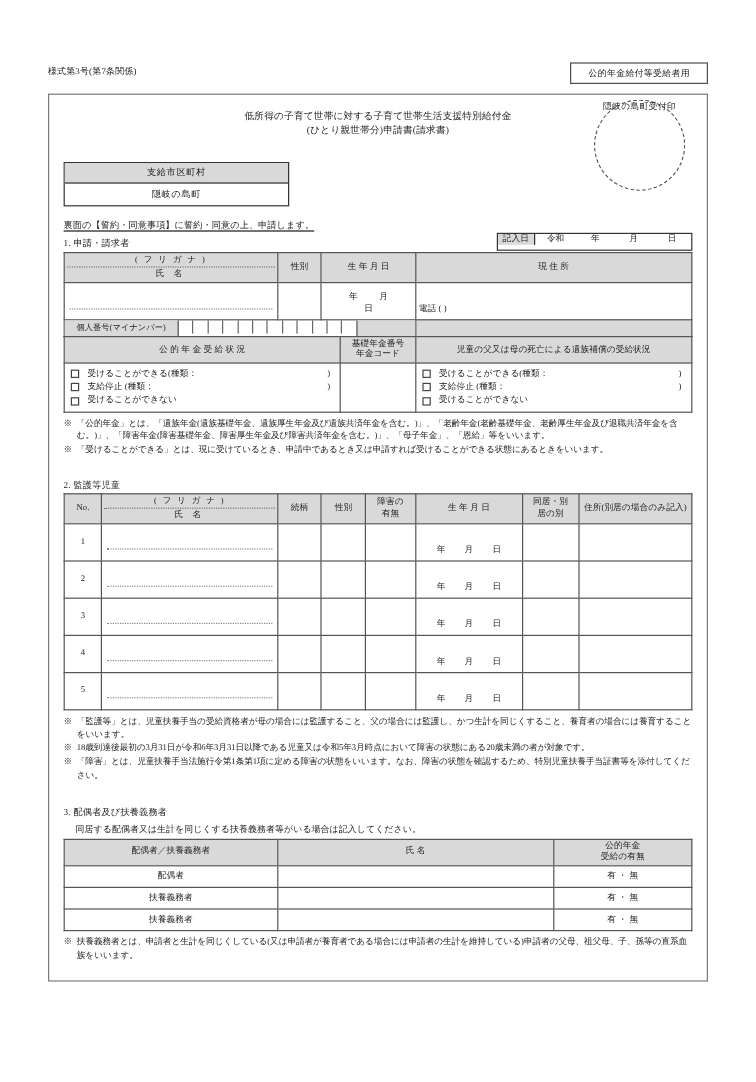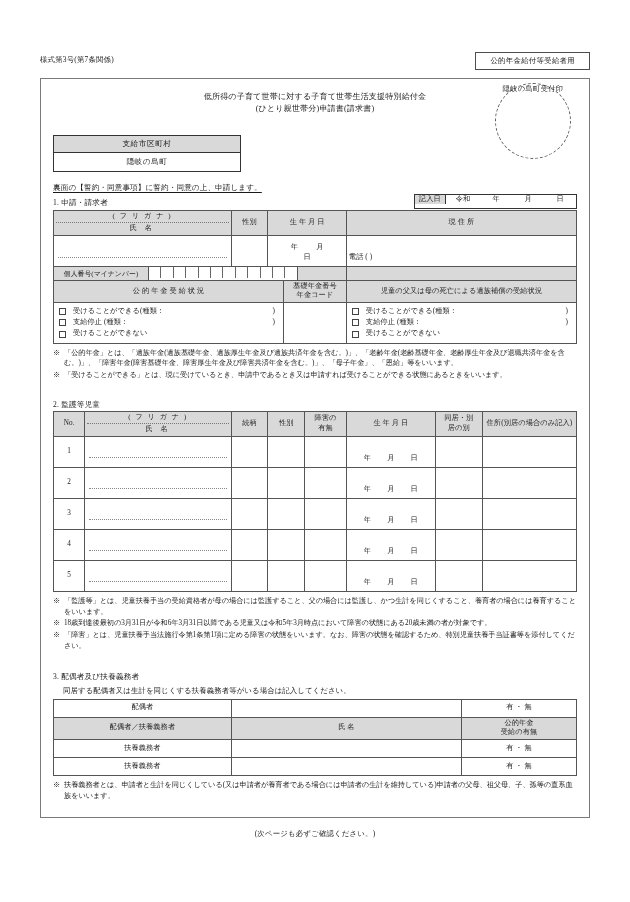--- a/index.html
+++ b/index.html
@@ -563,33 +563,33 @@
     <div class="sec-note">同居する配偶者又は生計を同じくする扶養義務者等がいる場合は記入してください。</div>
 
     <table class="grid outer-t sp-table">
       <colgroup>
           <col style="width:34%">
           <col style="width:44%">
           <col style="width:22%">
         </colgroup>
       <tbody>
           <tr>
-        <td class="ctr">配偶者</td>
-        <td></td>
-        <td class="ctr armu">有 ・ 無</td>
-      </tr>
-      <tr>
         <td class="hd">配偶者／扶養義務者</td>
         <td class="hd">氏      名</td>
         <td class="hd">
           <div>公的年金</div>
           <div>受給の有無</div>
         </td>
       </tr>
       <tr>
+        <td class="ctr">配偶者</td>
+        <td></td>
+        <td class="ctr armu">有 ・ 無</td>
+      </tr>
+      <tr>
         <td class="ctr">扶養義務者</td>
         <td></td>
         <td class="ctr armu">有 ・ 無</td>
       </tr>
       <tr>
         <td class="ctr">扶養義務者</td>
         <td></td>
         <td class="ctr armu">有 ・ 無</td>
       </tr>
     </tbody>
@@ -597,15 +597,14 @@
 
     <div class="notes">
       <div class="note">
         <span class="mark">※</span>
         <span class="body">扶養義務者とは、申請者と生計を同じくしている(又は申請者が養育者である場合には申請者の生計を維持している)申請者の父母、祖父母、子、孫等の直系血族をいいます。</span>
       </div>
     </div>
 
   </div>
 
-  <div class="footer-note">(次ページも必ずご確認ください。)</div>
 
 </div>
 
 </body></html>

